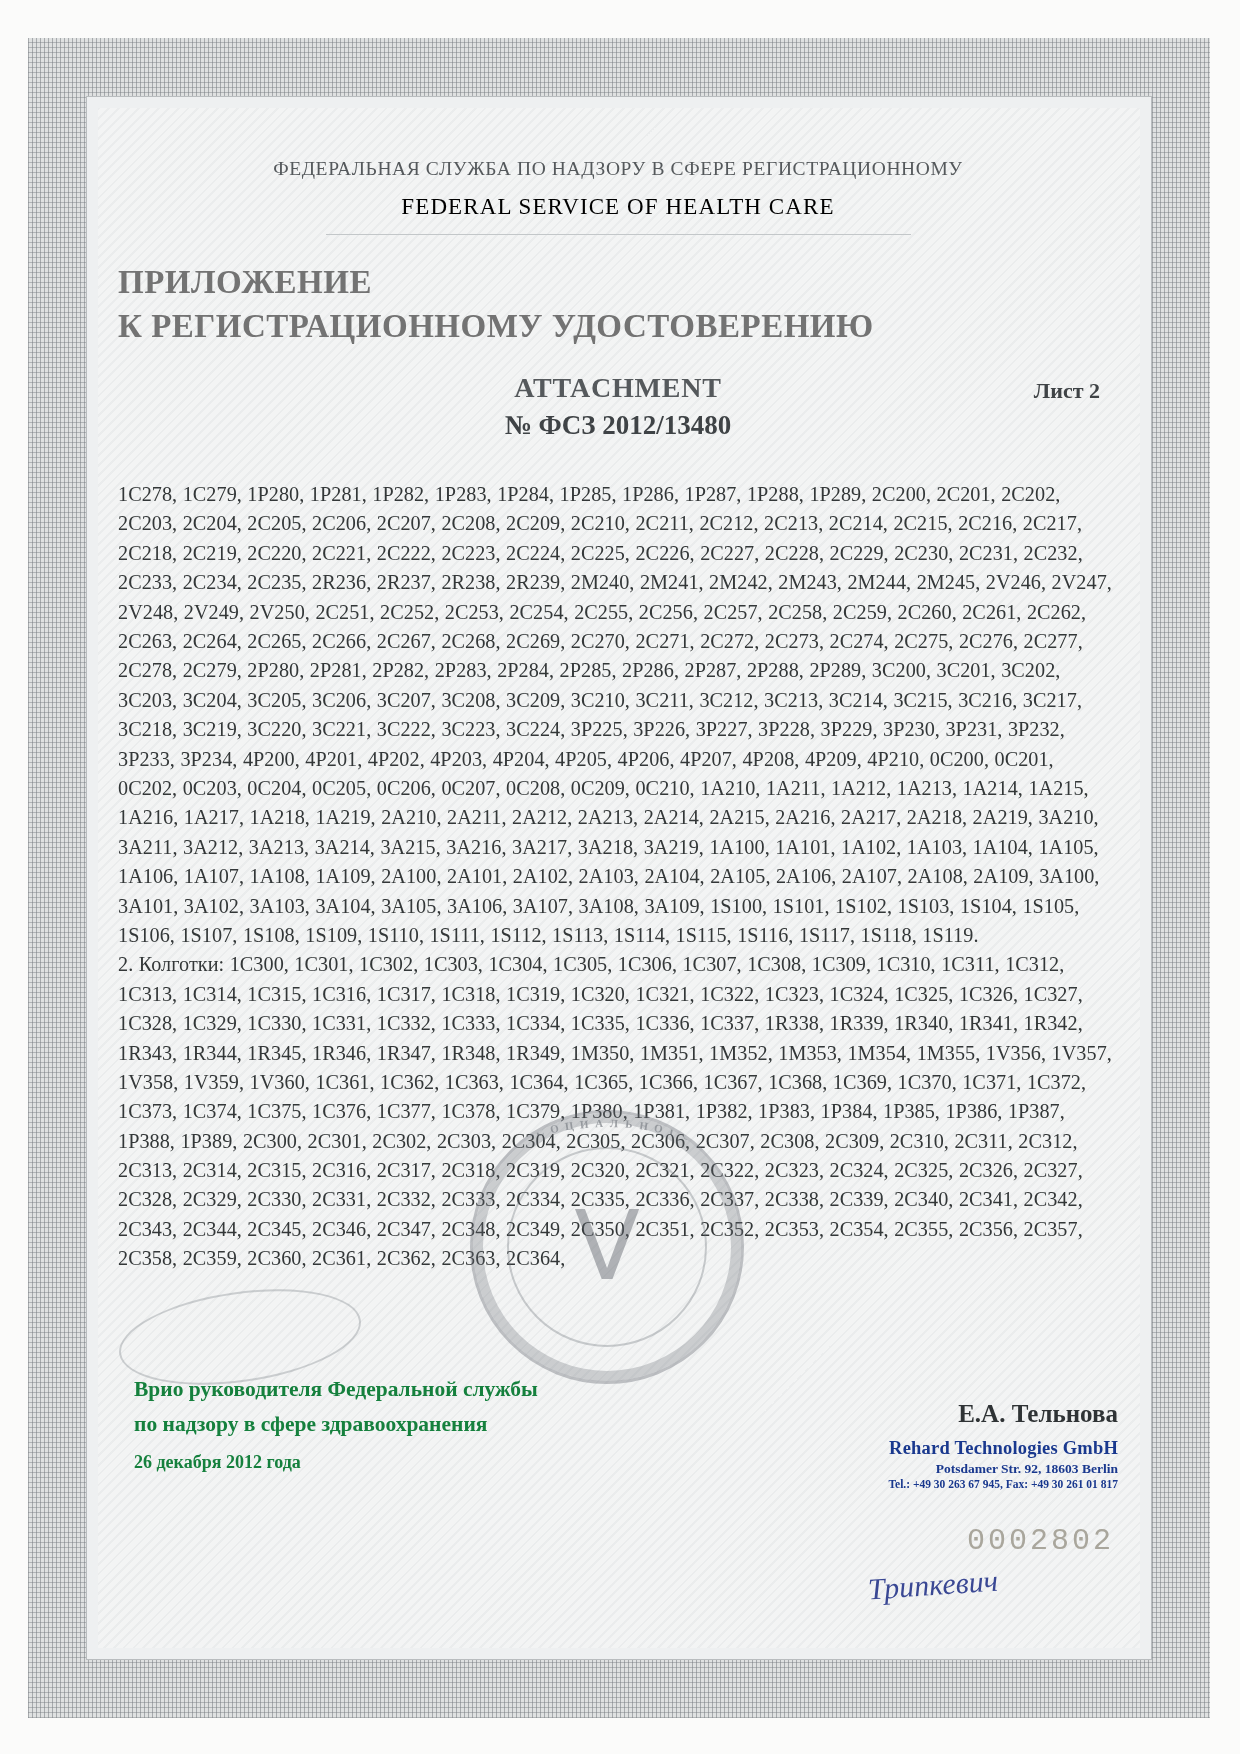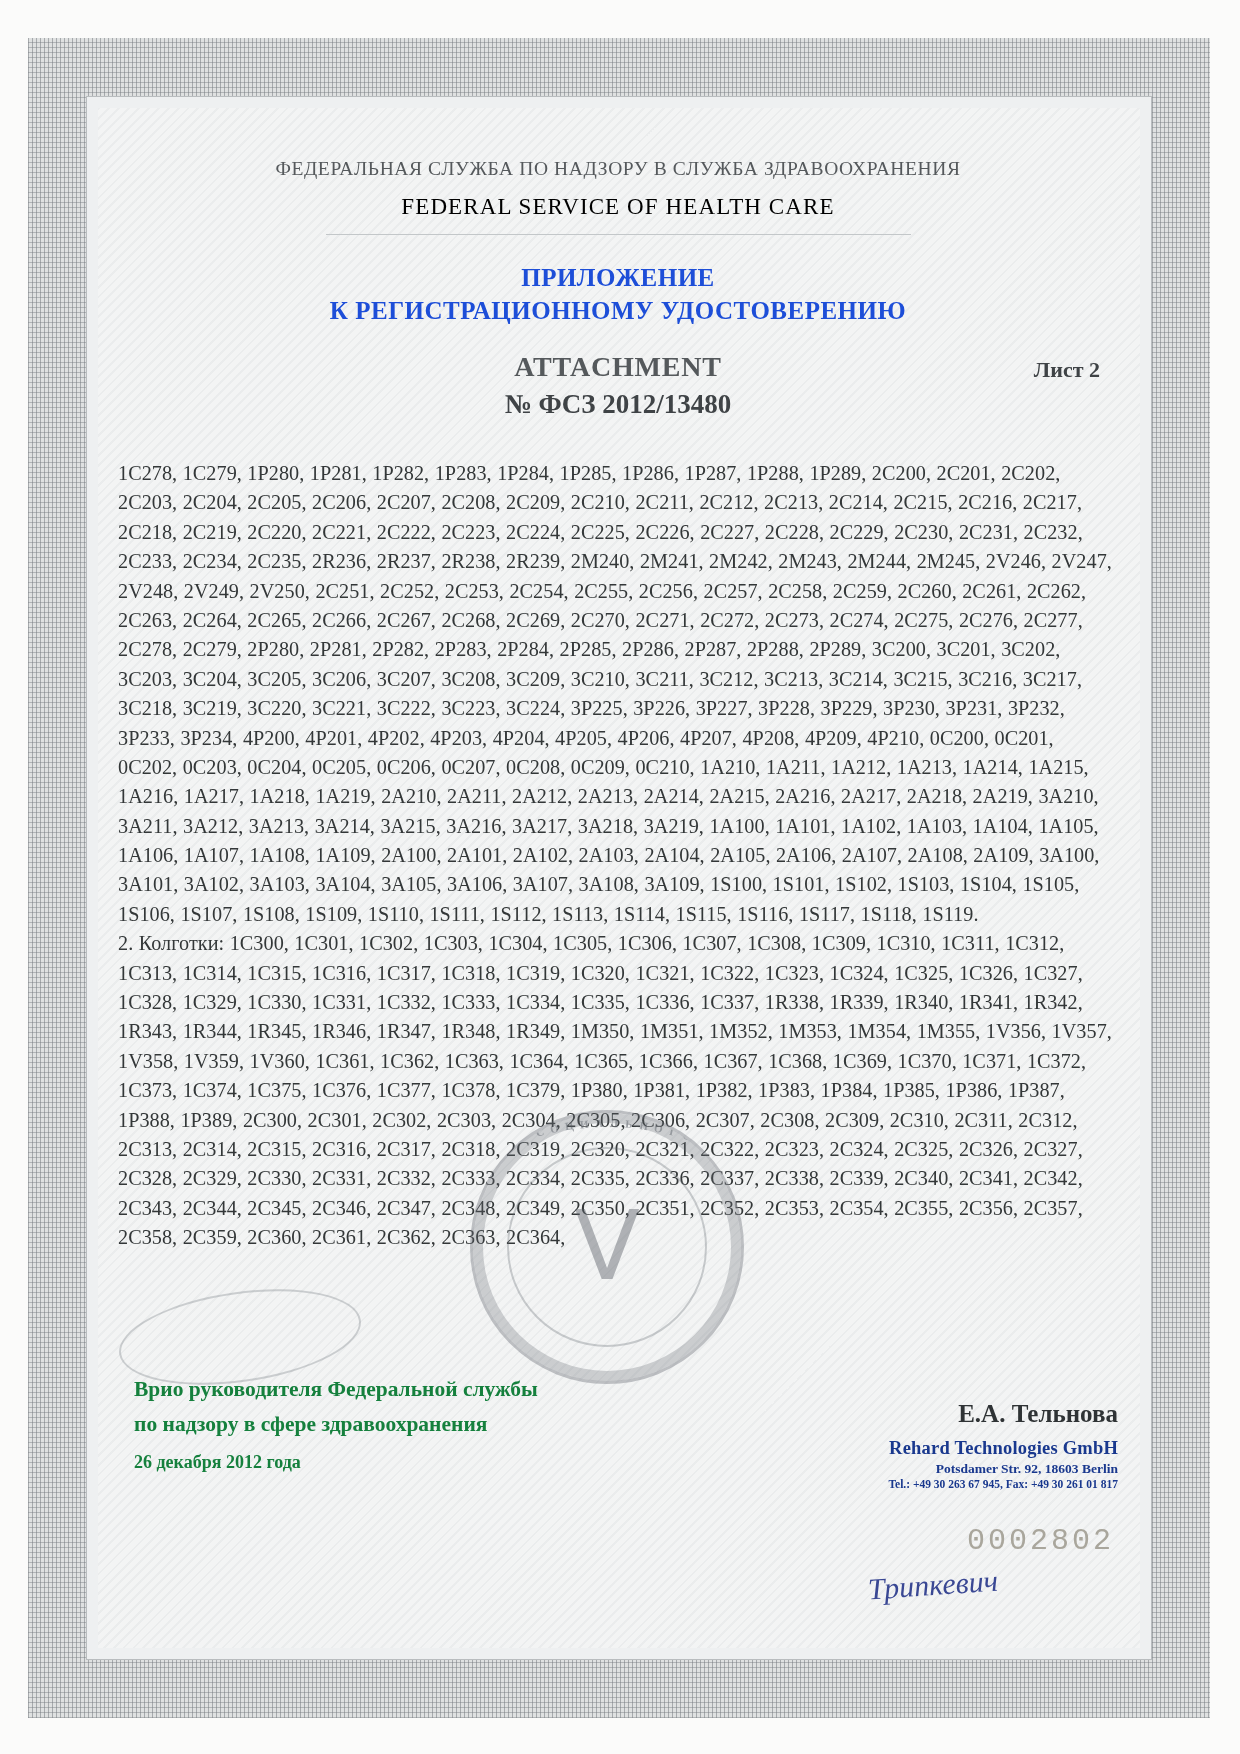--- a/index.html
+++ b/index.html
@@ -91,25 +91,24 @@
     margin-top: 14px;
   }
   .rule {
     width: 585px;
     height: 1px;
     background: #c3c7c9;
     margin: 14px auto 0 auto;
   }
 
   .title-ru {
-    text-align: center;
-    font-weight: bold;
-    font-size: 25px;
+    font-weight: bold;
+    font-size: 33px;
     letter-spacing: 0.5px;
-    color: #1d4ed8;
+    color: #737373;
     margin-top: 26px;
     line-height: 1.32;
   }
   .title-en {
     text-align: center;
     font-weight: bold;
     font-size: 28px;
     letter-spacing: 0.8px;
     color: #55595c;
     margin-top: 24px;
@@ -278,21 +277,21 @@
 <div class="page">
 
   <div class="guilloche-outer"></div>
   <div class="scallops left"></div>
   <div class="scallops right"></div>
   <div class="guilloche-inner"></div>
   <div class="paper"></div>
 
   <div class="content">
 
-    <div class="org-ru">ФЕДЕРАЛЬНАЯ СЛУЖБА ПО НАДЗОРУ В СЛУЖБА ЗДРАВООХРАНЕНИЯ</div>
+    <div class="org-ru">ФЕДЕРАЛЬНАЯ СЛУЖБА ПО НАДЗОРУ В СФЕРЕ РЕГИСТРАЦИОННОМУ</div>
     <div class="org-en">FEDERAL SERVICE OF HEALTH CARE</div>
     <div class="rule"></div>
 
     <div class="title-ru">
       <div>ПРИЛОЖЕНИЕ</div>
       <div>К РЕГИСТРАЦИОННОМУ УДОСТОВЕРЕНИЮ</div>
     </div>
 
     <div class="title-en">ATTACHMENT</div>
 

